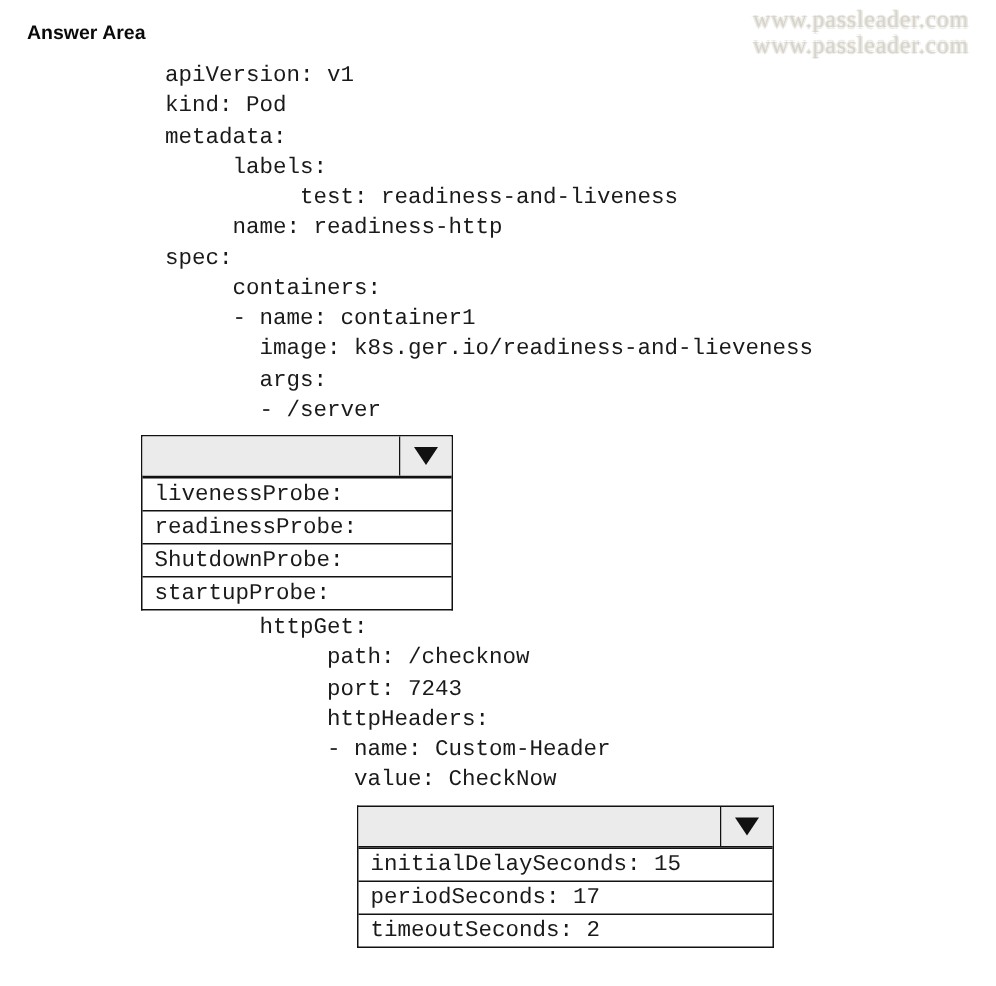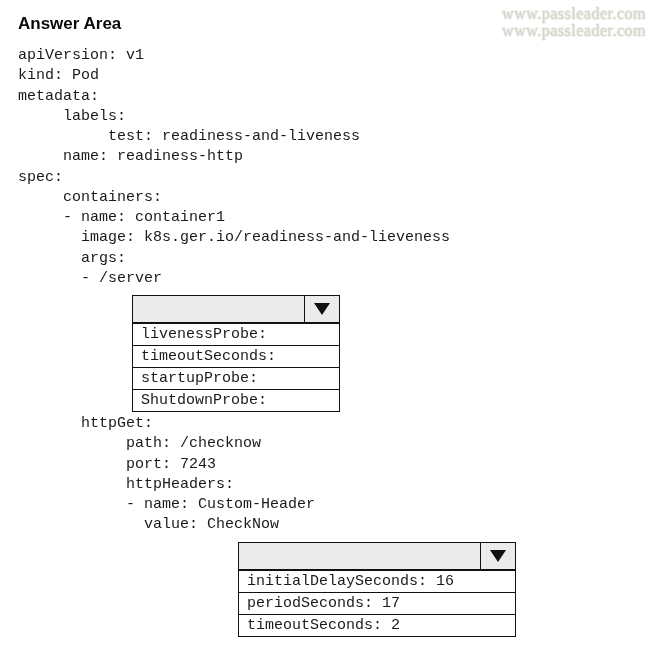--- a/index.html
+++ b/index.html
@@ -13,21 +13,21 @@
       background: #ffffff;
       font-family: "Courier New", Courier, monospace;
       font-size: 15px;
       color: #1a1a1a;
       position: relative;
       padding: 14px 18px;
     }
     .title {
       font-family: Arial, Helvetica, sans-serif;
       font-weight: bold;
-      font-size: 17px;
+      font-size: 13px;
       color: #0a0a0a;
       margin-bottom: 12px;
     }
     .watermark-wrap {
       position: absolute;
       top: 6px;
       right: 18px;
       text-align: right;
       pointer-events: none;
     }
@@ -39,20 +39,21 @@
       text-shadow:
         1px 0 0 #ecece6,
        -1px 0 0 #ecece6,
         0 1px 0 #ecece6,
         0 -1px 0 #ecece6;
       line-height: 1.05;
     }
     .yaml {
       white-space: pre;
       line-height: 1.35;
+      margin-left: 92px;
     }
     .dropdown {
       display: table;
       border: 1px solid #111;
       border-collapse: collapse;
       background: #fff;
       margin-top: 6px;
       margin-bottom: 2px;
     }
     .dropdown .head {
@@ -73,21 +74,21 @@
       align-items: center;
       justify-content: center;
     }
     .dropdown .opt {
       padding: 2px 8px;
       border-top: 1px solid #111;
     }
     .dropdown .opt:first-of-type {
       border-top: none;
     }
-    .dd1 { width: 208px; margin-left: 114px; }
+    .dd1 { width: 208px; margin-left: 76px; }
     .dd2 { width: 278px; margin-left: 220px; }
     .tri {
       width: 0; height: 0;
       border-left: 8px solid transparent;
       border-right: 8px solid transparent;
       border-top: 12px solid #111;
     }
   </style>
 </head>
 <body>
@@ -113,35 +114,35 @@
        - /server</div>
 
 <div class="dropdown dd1">
   <div class="head">
     <div class="head-blank"></div>
     <div class="head-arrow">
       <span class="tri"></span>
     </div>
   </div>
   <div class="opt">livenessProbe:</div>
-  <div class="opt">timeoutSeconds:</div>
+  <div class="opt">readinessProbe:</div>
+  <div class="opt">ShutdownProbe:</div>
   <div class="opt">startupProbe:</div>
-  <div class="opt">ShutdownProbe:</div>
 </div>
 
 <div class="yaml">       httpGet:
             path: /checknow
             port: 7243
             httpHeaders:
             - name: Custom-Header
               value: CheckNow</div>
 
 <div class="dropdown dd2">
   <div class="head">
     <div class="head-blank"></div>
     <div class="head-arrow">
       <span class="tri"></span>
     </div>
   </div>
-  <div class="opt">initialDelaySeconds: 16</div>
+  <div class="opt">initialDelaySeconds: 15</div>
   <div class="opt">periodSeconds: 17</div>
   <div class="opt">timeoutSeconds: 2</div>
 </div>
 
 </body></html>

